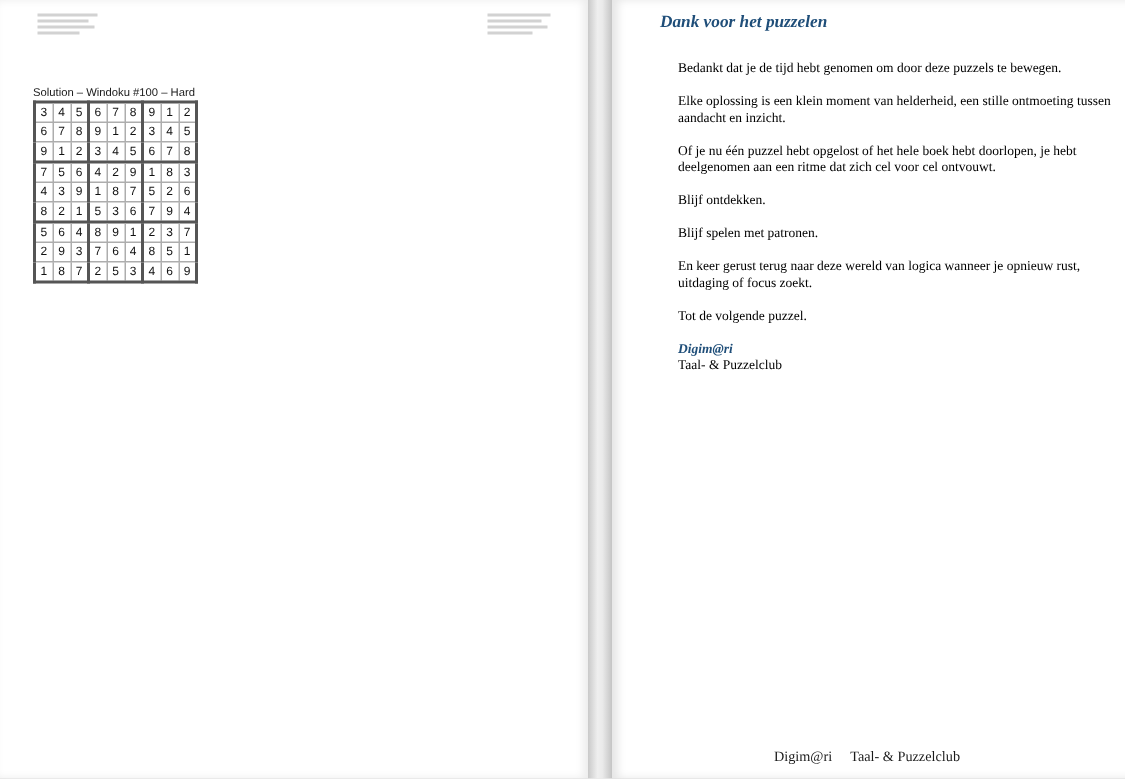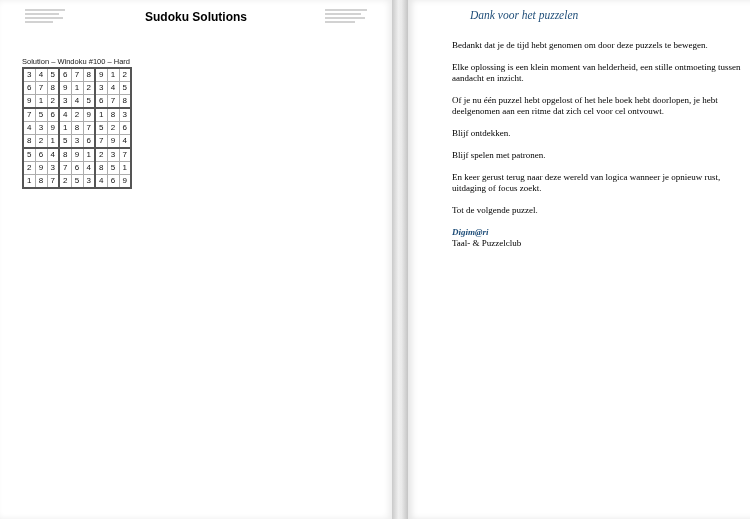--- a/index.html
+++ b/index.html
@@ -65,23 +65,23 @@
   table.sudoku tr:nth-child(3n) td   { border-bottom: 2px solid #555; }
 
   .page-left .pagenum {
     position: absolute; bottom: 9px; left: 0;
     width: 372px; text-align: center;
     font-size: 9px; color: #222;
   }
 
   
   .thanks-title {
-    position: absolute; top: 9px; left: 62px;
+    position: absolute; top: 9px; left: 32px;
     margin: 0;
-    font-size: 11.5px; font-style: italic; font-weight: normal;
+    font-size: 11.5px; font-style: italic; font-weight: bold;
     color: #1f4e79;
   }
   .text-col {
     position: absolute; top: 40px; left: 44px;
     width: 400px;
   }
   .text-col p {
     margin: 0 0 11px 0;
     font-size: 9px; line-height: 11px;
     white-space: pre-line;
@@ -110,21 +110,20 @@
 
   <div class="page page-left">
 
     <div class="corner-lines cl-left">
       <span class="bar" style="width:40px"></span>
       <span class="bar" style="width:34px"></span>
       <span class="bar" style="width:38px"></span>
       <span class="bar" style="width:28px"></span>
     </div>
 
-    <h1 class="left-title">Sudoku Solutions</h1>
 
     <div class="corner-lines cl-right">
       <span class="bar" style="width:42px"></span>
       <span class="bar" style="width:36px"></span>
       <span class="bar" style="width:40px"></span>
       <span class="bar" style="width:30px"></span>
     </div>
 
     <div class="solution-label">Solution – Windoku #100 – Hard</div>
 
@@ -250,15 +249,18 @@
           <p>Blijf ontdekken.</p>
           <p>Blijf spelen met patronen.</p>
           <p>En keer gerust terug naar deze wereld van logica wanneer je opnieuw rust,
 uitdaging of focus zoekt.</p>
           <p>Tot de volgende puzzel.</p>
         </div>
       <div class="sig-name">Digim@ri</div>
       <div class="sig-club">Taal- &amp; Puzzelclub</div>
     </div>
 
+    <div class="footer">
+      <span class="footer-name">Digim@ri</span><span>Taal- &amp; Puzzelclub</span>
+    </div>
   </div>
 
 </div>
 
 </body></html>

